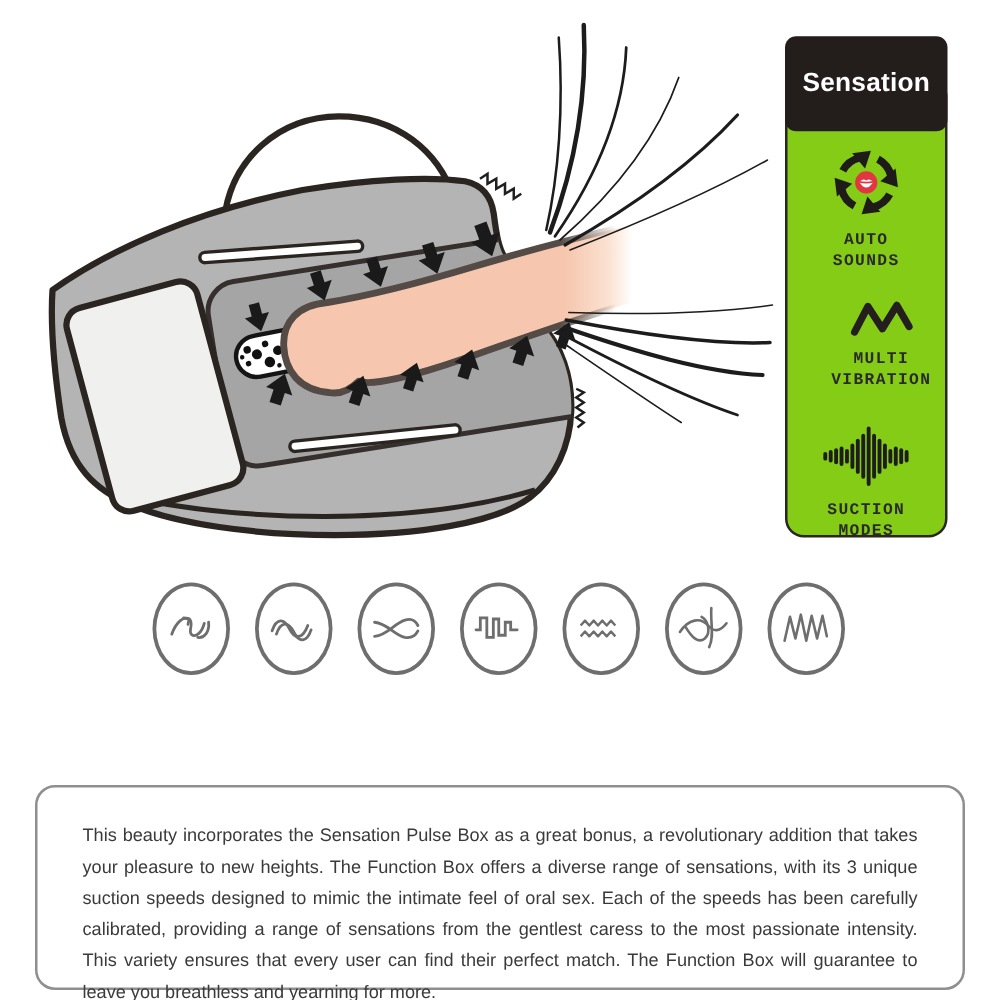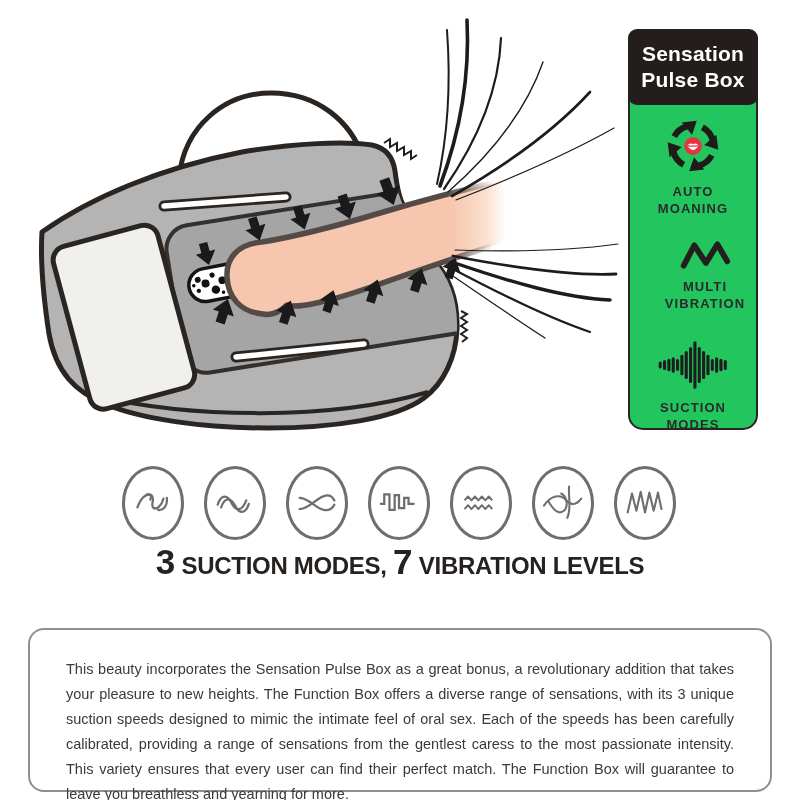--- a/index.html
+++ b/index.html
@@ -7,23 +7,23 @@
         font-family:"Liberation Sans",sans-serif;}
 
   
   .illustration{position:absolute;left:0;top:0;}
 
   
   .badge{position:absolute;left:628px;top:29px;width:130px;height:76px;background:#231e1c;
          border-radius:9px;color:#ffffff;display:flex;flex-direction:column;align-items:center;
          justify-content:center;font-weight:bold;font-size:21px;line-height:26px;z-index:3;
          letter-spacing:0.2px;}
-  .side-panel{position:absolute;left:628px;top:62px;width:130px;height:368px;background:#22c55e;
+  .side-panel{position:absolute;left:628px;top:62px;width:130px;height:368px;background:#84cc16;
          border:2.5px solid #2b2522;border-radius:15px;box-sizing:border-box;z-index:2;
-         display:flex;flex-direction:column;align-items:center;padding-top:52px;}
+         display:flex;flex-direction:column;align-items:center;padding-top:52px;font-family:Liberation Mono, monospace;}
   .feature{display:flex;flex-direction:column;align-items:center;}
   .feature-label{margin-top:7px;text-align:center;font-size:13px;font-weight:bold;
          letter-spacing:1.1px;color:#2a2a2a;line-height:17px;}
 
   
   .modes-row{position:absolute;left:122px;top:466px;display:flex;gap:20px;}
   .mode-circle{width:62px;height:74px;border:3px solid #6e6e6e;border-radius:50%;
          box-sizing:border-box;display:flex;align-items:center;justify-content:center;background:#fff;}
 
   
@@ -142,21 +142,20 @@
       <path d="M 455,250 C 515,252 575,250 618,244" stroke-width="1.2"></path>
       <path d="M 453,256 C 515,268 575,276 616,274" stroke-width="2.8"></path>
       <path d="M 452,262 C 510,282 565,298 610,300" stroke-width="3.4"></path>
       <path d="M 451,268 C 500,294 548,318 590,332" stroke-width="2.2"></path>
       <path d="M 450,274 C 488,300 520,322 545,338" stroke-width="1.3"></path>
     </g>
   </svg>
 
   <div class="badge">
     <span>Sensation</span>
-    <span>Pulse Box</span>
   </div>
 
   <div class="side-panel">
     <div class="feature">
       <svg width="62" height="60" viewBox="0 0 64 64">
         <g transform="translate(32,32)">
           <g fill="none" stroke="#1f1b19" stroke-width="6.5">
             <g id="swirlArrow">
               <path d="M 10,-20 A 22 22 0 0 1 21,-6"></path>
             </g>
@@ -172,21 +171,21 @@
             <use href="#swirlHead" transform="rotate(180)"></use>
             <use href="#swirlHead" transform="rotate(270)"></use>
           </g>
           <circle r="9.5" fill="#e23640"></circle>
           <path d="M -6,-0.5 Q -3,-4 0,-1.8 Q 3,-4 6,-0.5 Q 3,4.2 0,4.2 Q -3,4.2 -6,-0.5 Z" fill="#ffffff"></path>
           <path d="M -6,-0.5 Q 0,0.6 6,-0.5" fill="none" stroke="#e23640" stroke-width="1.4"></path>
         </g>
       </svg>
       <div class="feature-label">
         <div>AUTO</div>
-        <div>MOANING</div>
+        <div>SOUNDS</div>
       </div>
     </div>
 
     <div class="feature" style="margin-top:22px;margin-left:24px;">
       <svg width="56" height="32" viewBox="0 0 60 36">
         <path d="M 6,30 L 18,7 L 31,27 L 44,6 L 55,25" fill="none" stroke="#241f1e" stroke-width="6.5" stroke-linecap="round" stroke-linejoin="round"></path>
       </svg>
       <div class="feature-label">
         <div>MULTI</div>
         <div>VIBRATION</div>
@@ -270,20 +269,19 @@
       </svg>
     </div>
     <div class="mode-circle">
       <svg width="52" height="52" viewBox="0 0 60 60">
         <path d="M10,41 L15,19 L20,39 L25,17 L30,41 L35,18 L40,39 L45,18 L49,37" fill="none" stroke="#6e6e6e" stroke-width="2.4" stroke-linejoin="round" stroke-linecap="round"></path>
       </svg>
     </div>
   </div>
 
   <div class="headline">
-    <div class="hl-line"><span class="hl-num">3</span><span class="hl-txt"> SUCTION MODES, </span><span class="hl-num">7</span><span class="hl-txt"> VIBRATION LEVELS</span></div>
   </div>
 
   <div class="description-box">
     <p>This beauty incorporates the Sensation Pulse Box as a great bonus, a revolutionary addition that takes your pleasure to new heights. The Function Box offers a diverse range of sensations, with its 3 unique suction speeds designed to mimic the intimate feel of oral sex. Each of the speeds has been carefully calibrated, providing a range of sensations from the gentlest caress to the most passionate intensity. This variety ensures that every user can find their perfect match. The Function Box will guarantee to leave you breathless and yearning for more.</p>
   </div>
 
 </div>
 
 </body></html>

